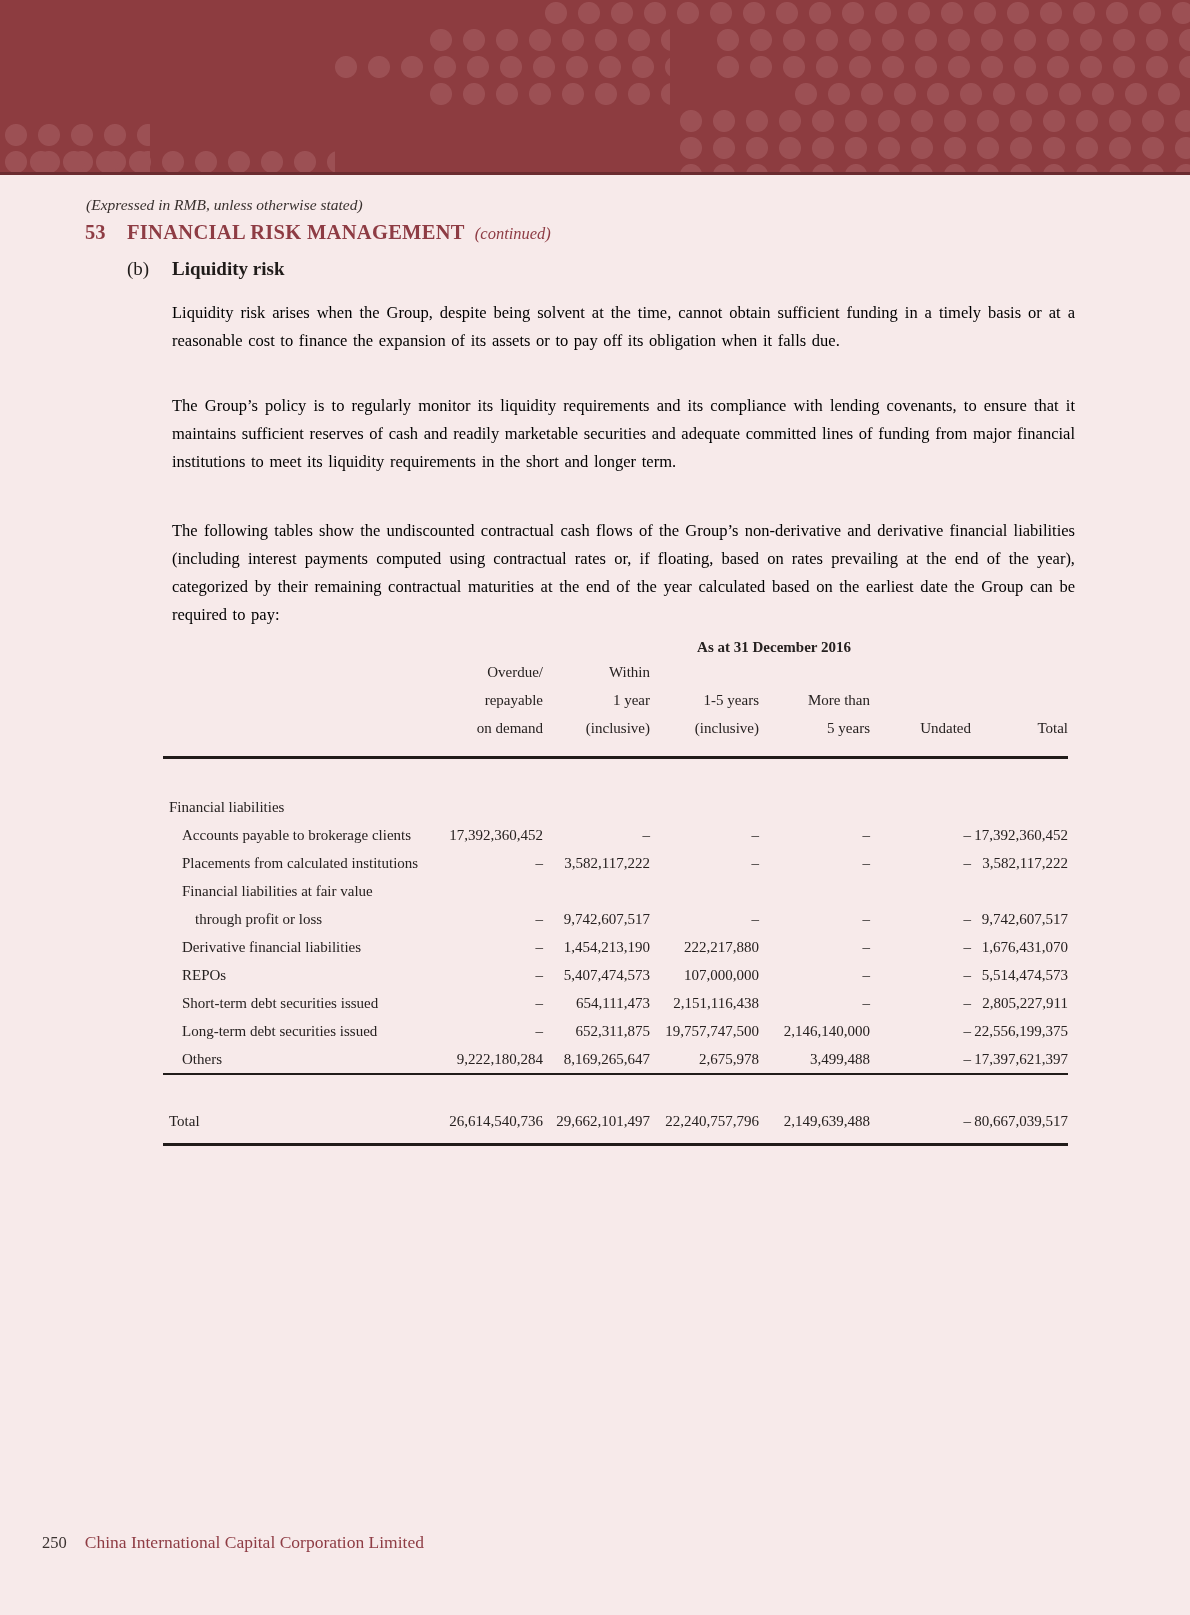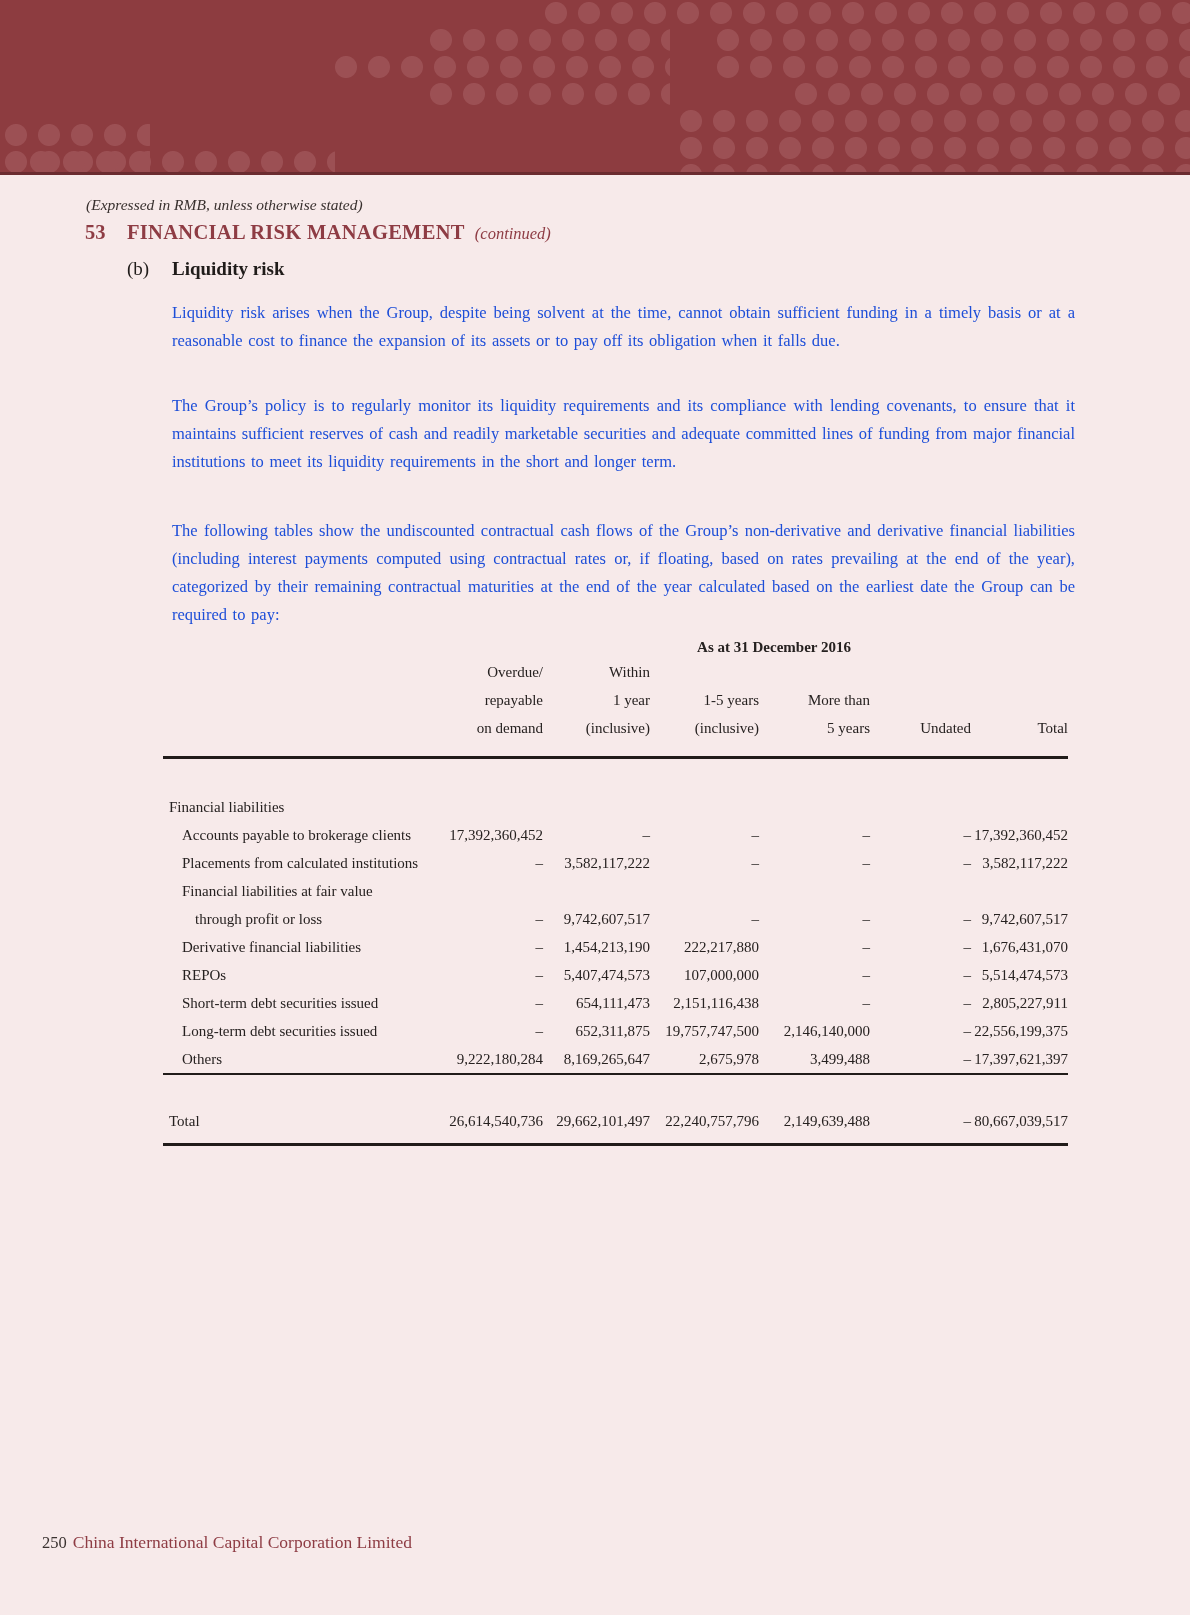--- a/index.html
+++ b/index.html
@@ -46,21 +46,21 @@
   .subsection{
     position:absolute;left:0;top:258px;width:1190px;height:28px;color:#201c1a;
   }
   .sub-letter{position:absolute;left:127px;top:0;font-size:19px;}
   .sub-title{position:absolute;left:172px;top:0;font-size:19px;font-weight:bold;}
   
   .paras{
     position:absolute;left:172px;top:299px;width:903px;
     font-size:16.5px;line-height:28px;
     text-align:justify;
-    color:#1d4ed8;
+    color:#000000;
     word-spacing:1.5px;
   }
   .paras p{margin:0;}
   .paras p + p.gap-a{margin-top:37px;}
   .paras p + p.gap-b{margin-top:41px;}
   
   .fin-table-wrap{
     position:absolute;left:163px;top:636px;width:905px;
     font-size:15px;color:#262120;
   }
@@ -82,21 +82,21 @@
   .lbl{text-align:left;padding-left:6px;}
   .ind1{padding-left:19px;}
   .ind2{padding-left:32px;}
   .rule-thick{grid-column:1 / -1;height:0;border-bottom:3.5px solid #211c1a;}
   .rule-thin{grid-column:1 / -1;height:0;border-bottom:2px solid #211c1a;}
   .sp{grid-column:1 / -1;}
   .sp14{height:14px;} .sp34{height:34px;} .sp32{height:32px;}
   
   .footer{
     position:absolute;left:42px;top:1532px;
-    display:flex;align-items:baseline;gap:6px;
+    display:flex;align-items:baseline;gap:18px;
   }
   .page-num{font-size:16.5px;color:#3a3230;}
   .company{font-size:17.5px;color:#8e3c44;}
 </style>
 </head>
 <body>
 
 <header class="banner">
   <div class="dots" style="left:540px;top:0;width:650px;height:27px;"></div>
   <div class="dots" style="left:425px;top:27px;width:245px;height:27px;"></div>

